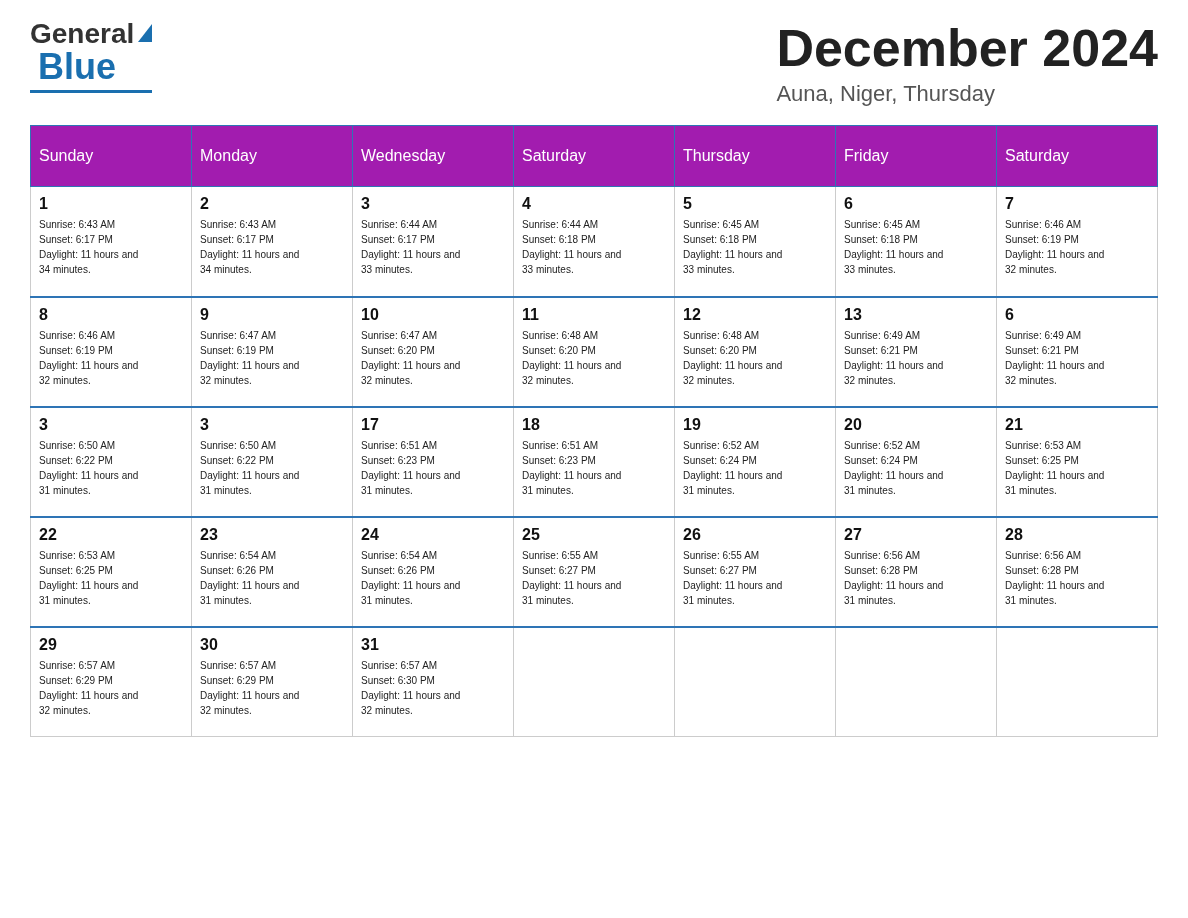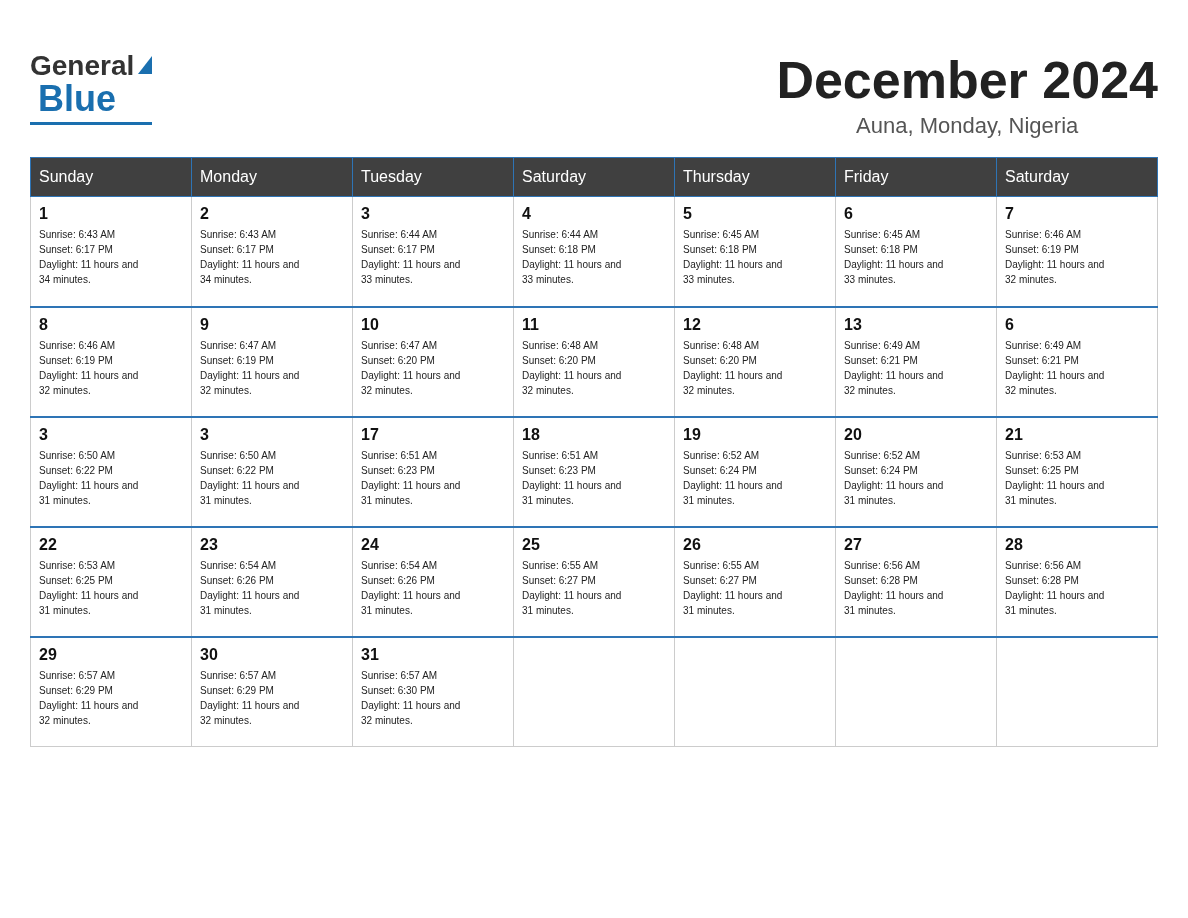--- a/index.html
+++ b/index.html
@@ -8,21 +8,20 @@
       background: #fff;
       width: 1188px;
       min-height: 918px;
       padding: 20px 30px;
     }
     .header {
       display: flex;
       justify-content: space-between;
       align-items: flex-start;
       margin-bottom: 18px;
-      margin-top: 32px;
     }
     .logo {
       display: flex;
       flex-direction: column;
       align-items: flex-start;
     }
     .logo-text {
       display: flex;
       align-items: center;
       font-size: 28px;
@@ -41,45 +40,45 @@
       margin-left: 2px;
       margin-bottom: 2px;
     }
     .logo-underline {
       width: 100%;
       height: 3px;
       background: #1a6faf;
       margin-top: 2px;
     }
     .title-block {
-      text-align: center;
+      text-align: left;
     }
     .title-block h1 {
       font-size: 52px;
       font-weight: bold;
       color: #222;
       line-height: 1.1;
     }
     .title-block h2 {
       font-size: 22px;
       font-weight: normal;
       color: #555;
       margin-top: 4px;
     }
     table {
       width: 100%;
       border-collapse: collapse;
       table-layout: fixed;
     }
     th {
-      background: #404040;
+      background: #a21caf;
       color: #fff;
       font-size: 16px;
       font-weight: normal;
-      padding: 10px 8px;
+      padding: 21px 8px;
       text-align: left;
       border: 1px solid #2e74b5;
     }
     td {
       vertical-align: top;
       padding: 8px 8px;
       font-size: 13px;
       color: #222;
       border: 1px solid #ccc;
       height: 110px;
@@ -123,30 +122,30 @@
       </span>
     </div>
     <div style="display:flex; align-items:center; margin-top:-2px;">
       <span style="width:8px;"></span>
       <span class="logo-blue" style="font-size:36px; font-weight:bold; color:#1a6faf;">Blue</span>
     </div>
     <div class="logo-underline"></div>
   </div>
   <div class="title-block">
     <h1>December 2024</h1>
-    <h2>Auna, Monday, Nigeria</h2>
+    <h2>Auna, Niger, Thursday</h2>
   </div>
 </div>
 
 <table>
   <thead>
     <tr>
     <th>Sunday</th>
         <th>Monday</th>
-        <th>Tuesday</th>
+        <th>Wednesday</th>
         <th>Saturday</th>
         <th>Thursday</th>
         <th>Friday</th>
         <th>Saturday</th>
       </tr>
   </thead>
   <tbody id="calendar-body">
   <tr class="week-row">
         <td>
           <div class="day-number">1</div>

